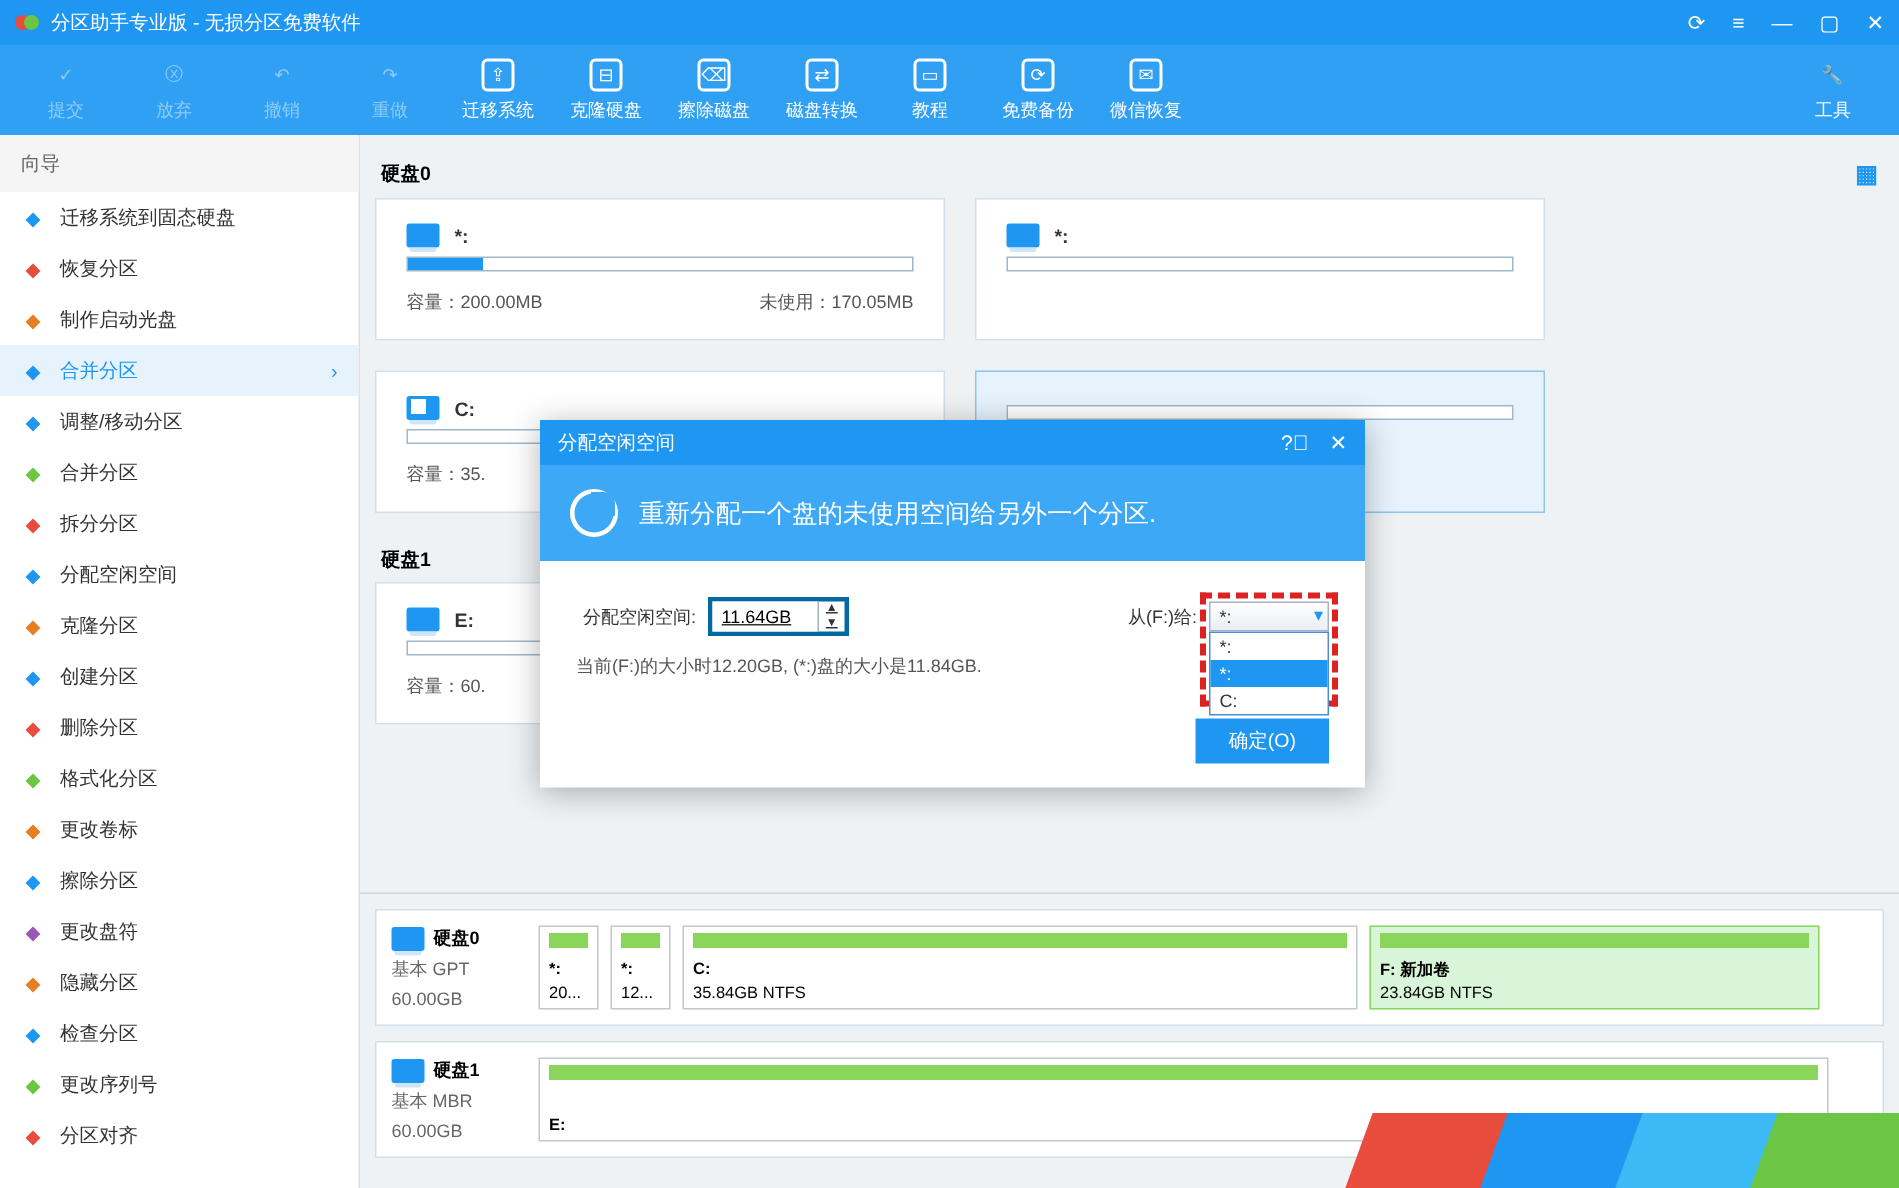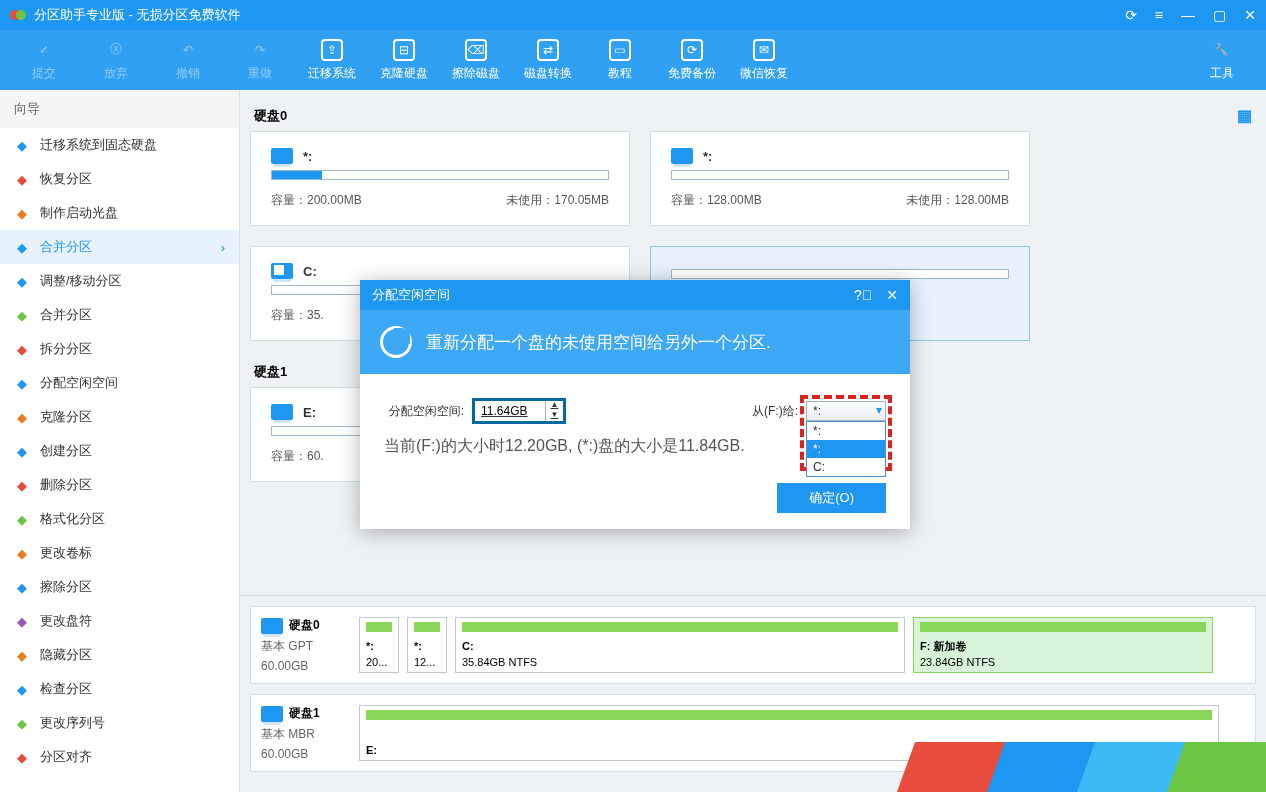--- a/index.html
+++ b/index.html
@@ -55,22 +55,22 @@
 .numfield .spin{width:18px; display:flex; flex-direction:column; border-left:1px solid #a8b2bc; font-size:8px;}
 .numfield .spin span{flex:1; text-align:center; cursor:pointer; line-height:1;}
 .combo{position:relative;}
 .combo .sel{border:1px solid #a8b2bc; background:linear-gradient(#fff,#e8eef4); padding:2px 18px 2px 6px; font-size:12px; cursor:pointer; min-width:80px;}
 .combo .sel::after{content:"▾"; position:absolute; right:4px; top:2px; color:#1e97f3;}
 .combo .opts{position:absolute; top:100%; left:0; right:0; border:1px solid #4a90d0; background:#fff; z-index:60;}
 .combo .opts div{padding:2px 6px; font-size:12px; cursor:pointer;}
 .combo .opts div.hl{background:#1e97f3; color:#fff;}
 .redframe{position:absolute; border:4px dashed #d22; pointer-events:none;}
 .dlg-foot{display:flex; justify-content:flex-end; padding:10px 24px 16px;}
-.btn-primary{background:#1e97f3; color:#fff; border:none; padding:6px 32px; font-size:13px; cursor:pointer;}
-.hint{font-size:16px; color:#555; margin-top:8px;}
+.btn-primary{background:#1e97f3; color:#fff; border:none; padding:6px 22px; font-size:13px; cursor:pointer;}
+.hint{font-size:12px; color:#555; margin-top:8px;}
 .corner-stripes{position:absolute; right:0; bottom:0; display:flex; height:50px;}
 .corner-stripes div{width:100px; transform:skewX(-20deg); margin-right:-10px;}
 </style>
 </head>
 <body>
 
 <div class="titlebar">
   <svg class="logo" viewBox="0 0 16 16">
       <circle cx="5" cy="8" r="5" fill="#e74c3c"></circle>
       <circle cx="11" cy="8" r="5" fill="#6cc644"></circle>
@@ -243,24 +243,20 @@
           </div>
         </div>
         <div class="card">
           <div class="hdr">
             <div class="diskic"></div>
             <span>*:</span>
           </div>
           <div class="bar">
             <div class="fill" style="width:0%"></div>
           </div>
-          <div class="stats">
-            <span>容量：128.00MB</span>
-            <span>未使用：128.00MB</span>
-          </div>
         </div>
         <div class="card">
           <div class="hdr">
             <div class="diskic win"></div>
             <span>C:</span>
           </div>
           <div class="bar">
             <div class="fill" style="width:0%"></div>
           </div>
           <div class="stats">

